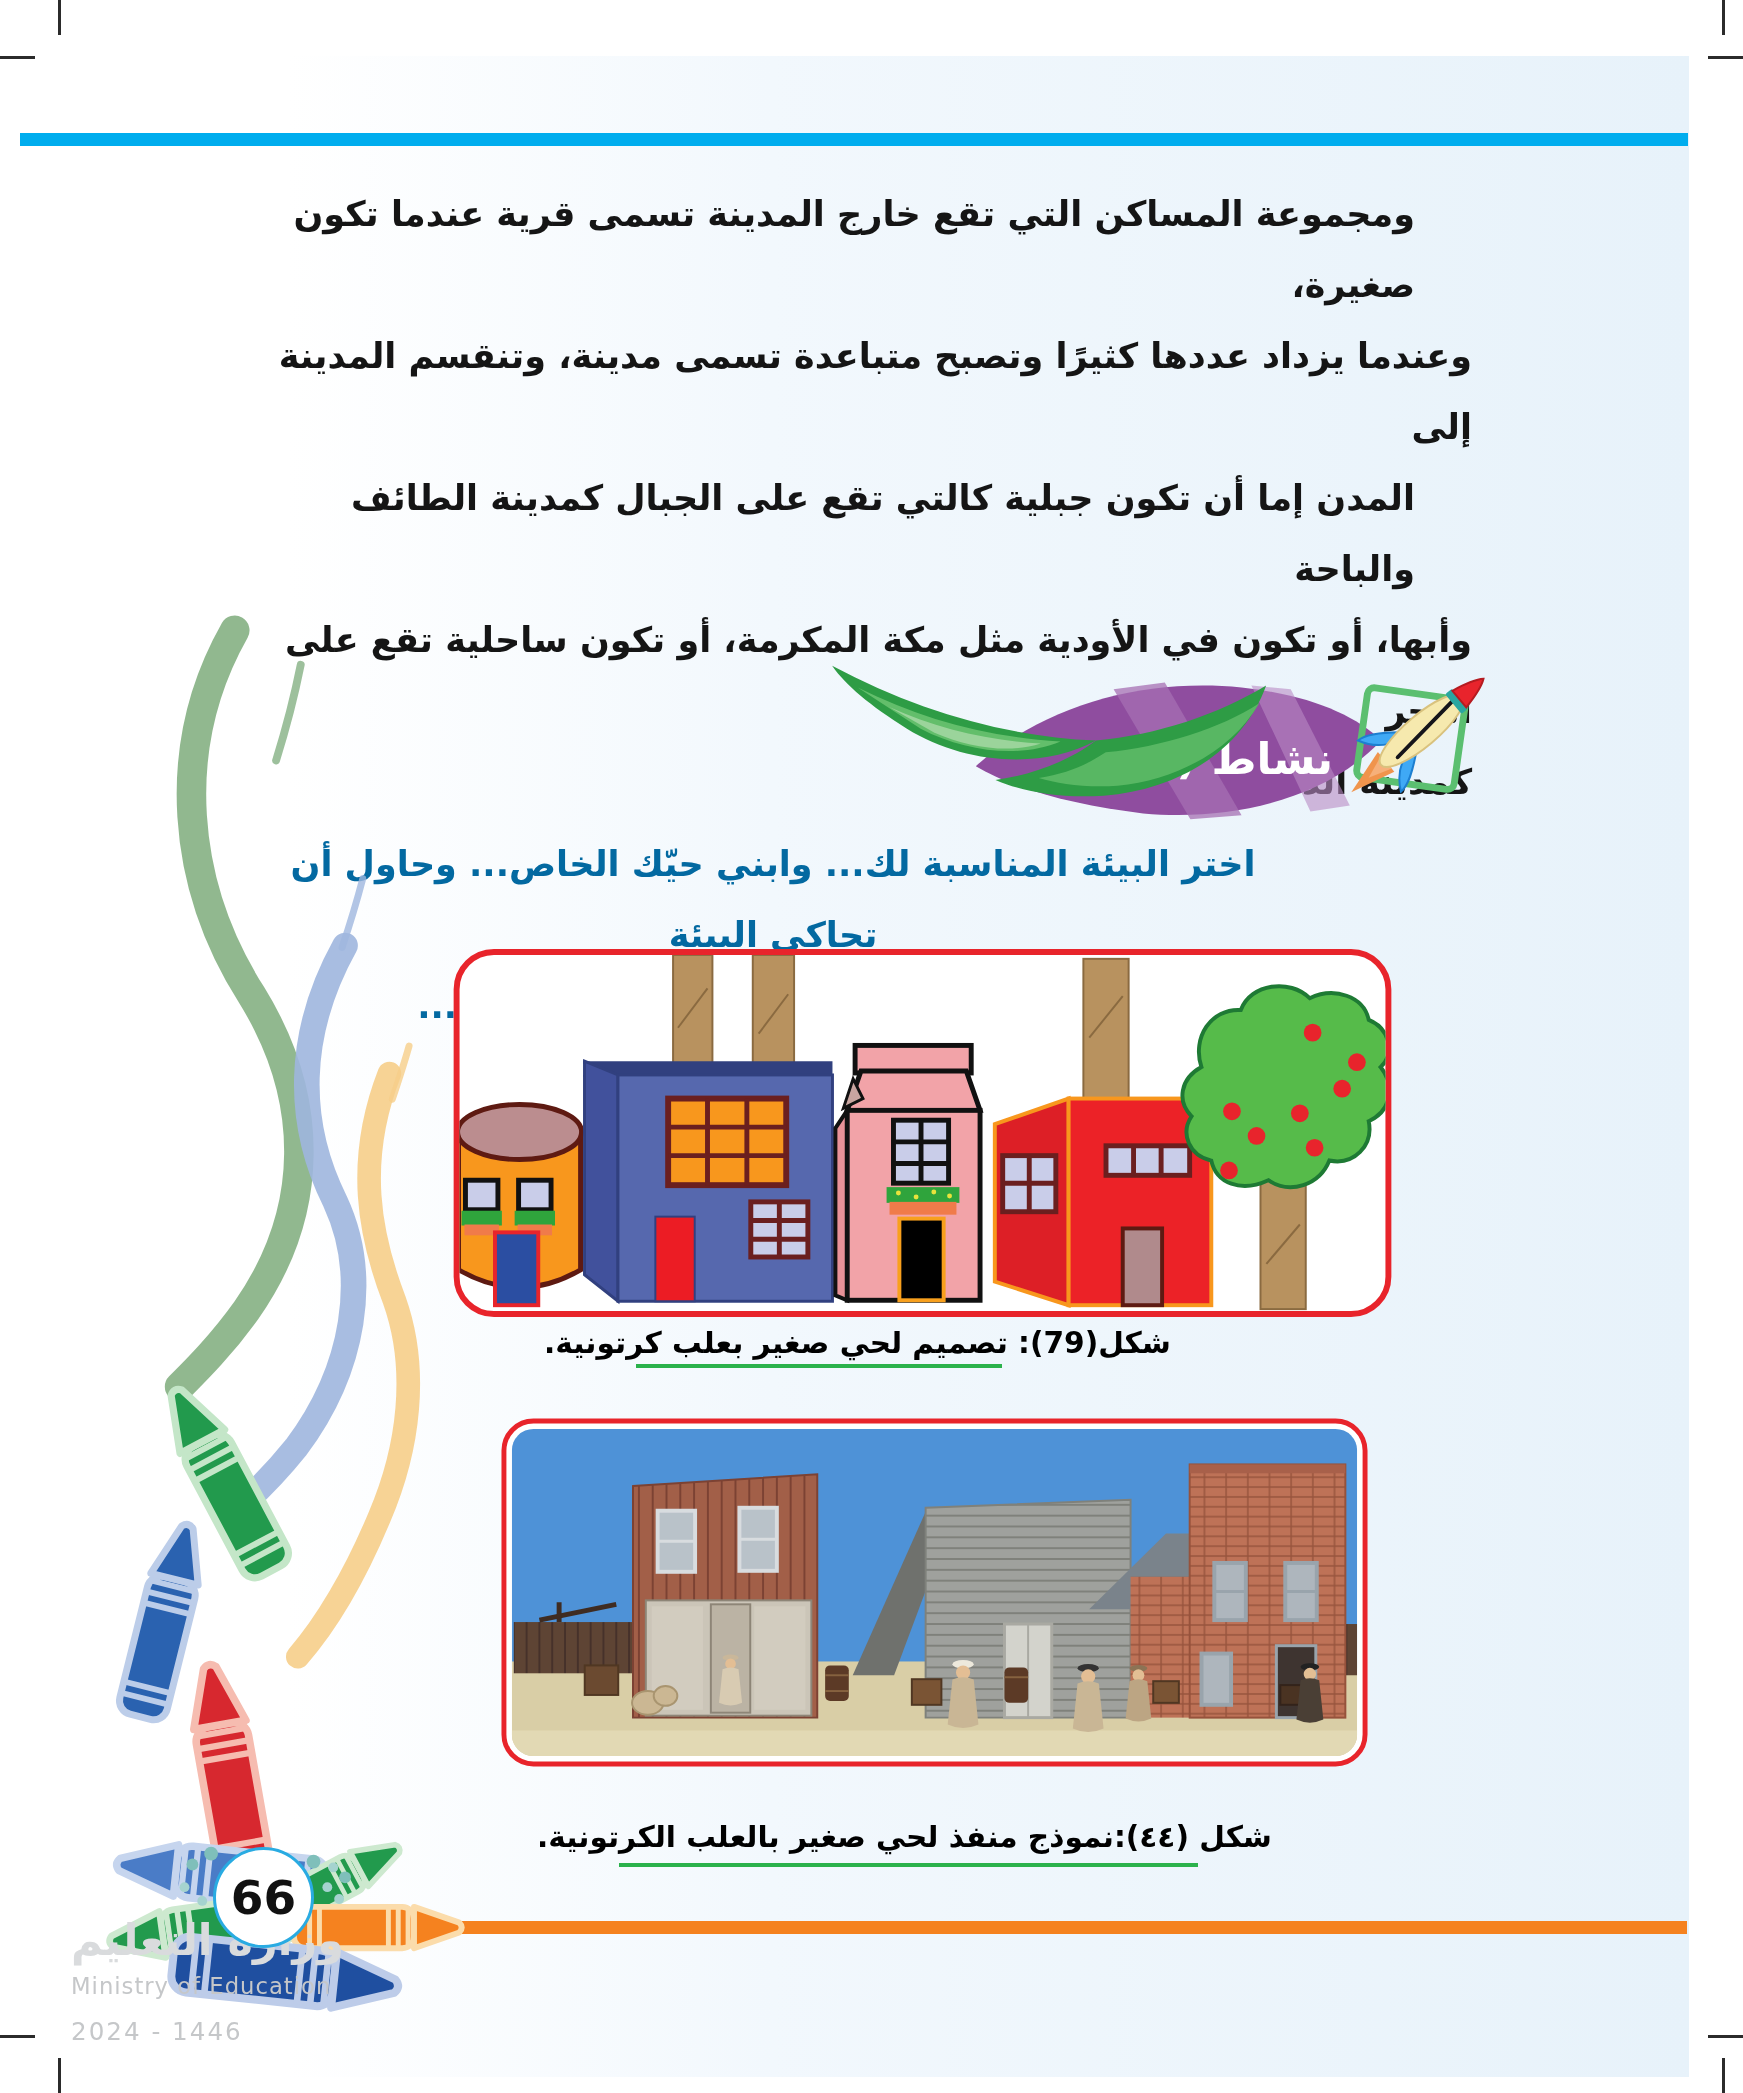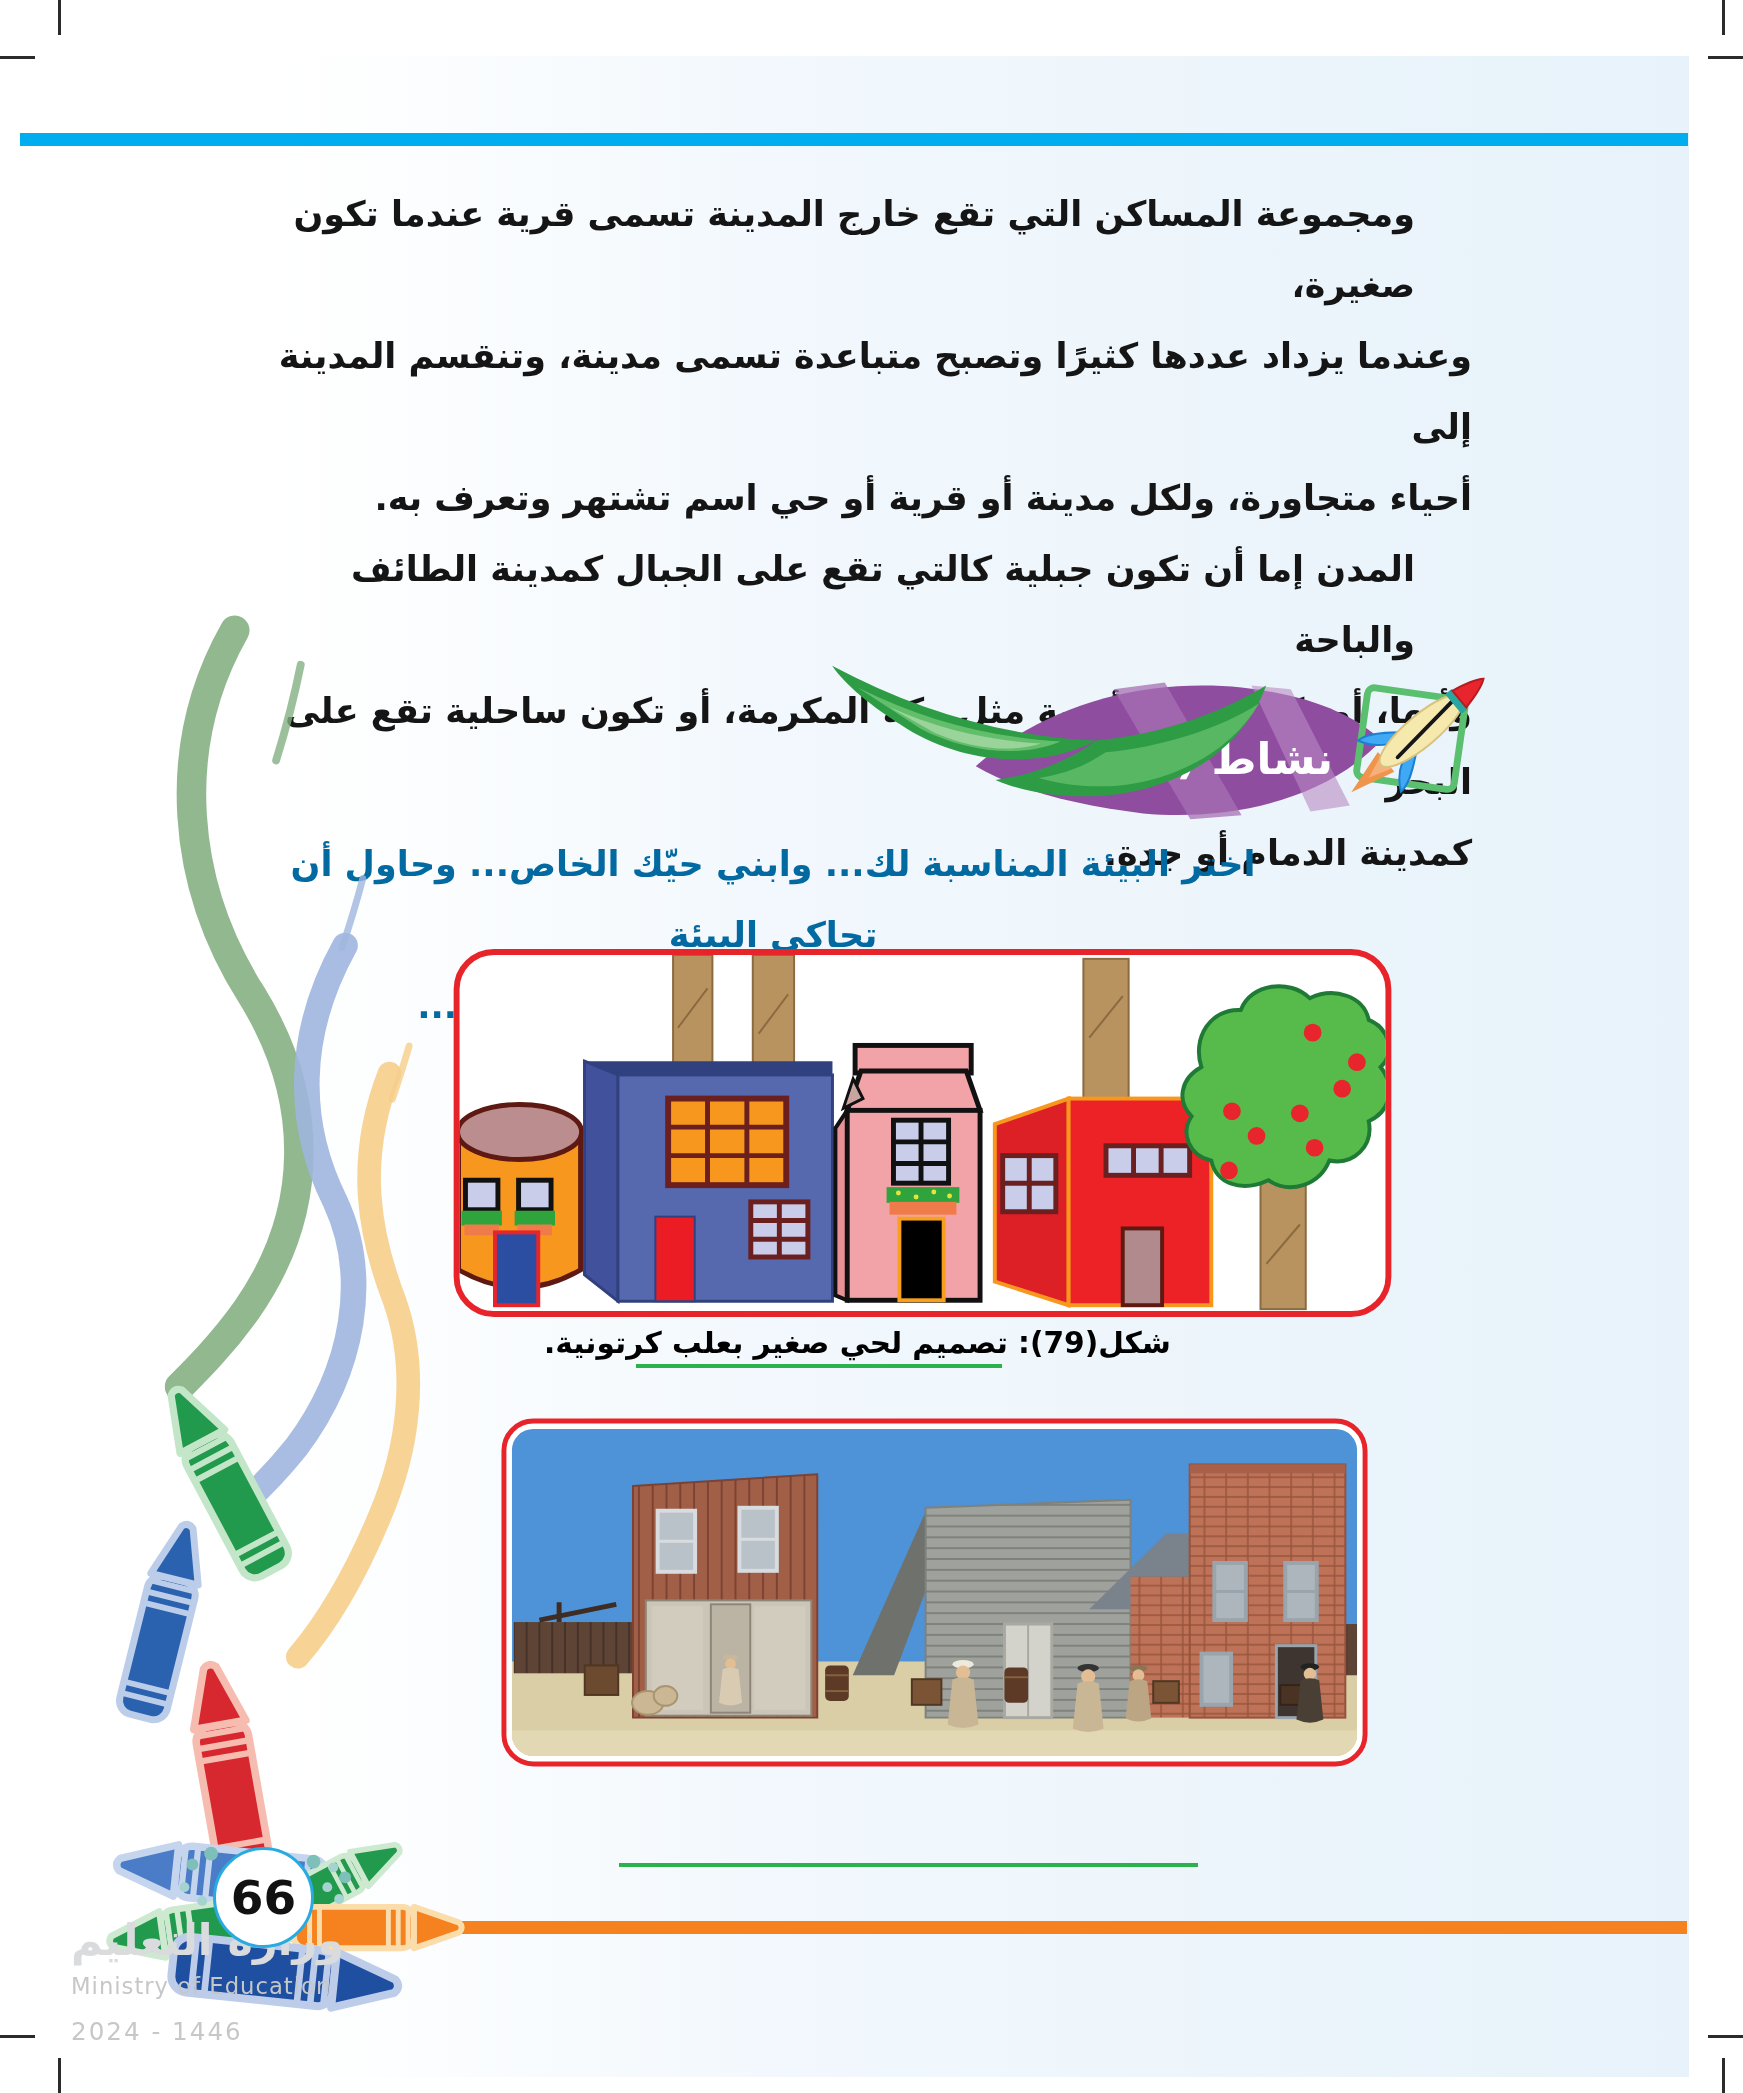--- a/index.html
+++ b/index.html
@@ -49,21 +49,20 @@
   <div class="crop" style="left:58px;top:2058px;width:3px;height:35px;"></div>
   <div class="crop" style="left:1708px;top:2035px;width:35px;height:3px;"></div>
   <div class="crop" style="left:1722px;top:2058px;width:3px;height:35px;"></div>
 
   <div class="topbar"></div>
   <div class="bottomline"></div>
 
   <div class="bodytext">
     <div class="indent">ومجموعة المساكن التي تقع خارج المدينة تسمى قرية عندما تكون صغيرة،</div>
     <div>وعندما يزداد عددها كثيرًا وتصبح متباعدة تسمى مدينة، وتنقسم المدينة إلى</div>
-    <div>أحياء متجاورة، ولكل مدينة أو قرية أو حي اسم تشتهر وتعرف به.</div>
     <div class="indent">المدن إما أن تكون جبلية كالتي تقع على الجبال كمدينة الطائف والباحة</div>
     <div>وأبها، أو تكون في الأودية مثل مكة المكرمة، أو تكون ساحلية تقع على البحر</div>
     <div>كمدينة الدمام أو جدة.</div>
   </div>
 
   <svg class="banner-svg" width="729" height="187" viewBox="0 0 740 190">
 
     <g>
       <path d="M 160,118 C 230,56 330,28 430,38 C 500,46 545,66 572,92 C 515,152 420,174 330,166 C 262,158 200,142 160,118 Z" fill="#8F4D9F"></path>
       <path d="M 300,40 L 352,33 L 430,168 L 378,172 Z" fill="#A66FB3" opacity="0.75"></path>
@@ -284,20 +283,21 @@
         <rect x="792" y="272" width="30" height="20" fill="#4A3322" stroke="#33231a" stroke-width="2"></rect>
       </g>
 
       <use href="#person" x="0" y="0" transform="translate(234,272) scale(0.9)" style="color:#D8CBB2;--hat:#C9B79A"></use>
       <use href="#person" transform="translate(470,288) scale(1.2)" style="color:#C9B695;--hat:#EDE9DC"></use>
       <use href="#person" transform="translate(597,292) scale(1.2)" style="color:#C9B695;--hat:#333333"></use>
       <use href="#person" transform="translate(648,286) scale(1.0)" style="color:#BCA583;--hat:#8B7355"></use>
       <use href="#person" transform="translate(822,286) scale(1.05)" style="color:#4A3F35;--hat:#222222"></use>
     </g>
   </svg>
+  <div class="caption" style="left:461px;top:1820px;width:887px;">شكل (٤٤):نموذج منفذ لحي صغير بالعلب الكرتونية.</div>
   <div class="underline" style="left:619px;top:1863px;width:579px;"></div>
 
   <svg class="deco-svg" width="1744" height="2093" viewBox="0 0 1770 2125">
     <defs>
       <g id="crayon">
         <rect x="0" y="-21" width="122" height="42" rx="12" fill="currentColor" stroke="var(--lt,#fff)" stroke-width="6"></rect>
         <path d="M122,-21 L168,-5 Q173,0 168,5 L122,21 Z" fill="currentColor" stroke="var(--lt,#fff)" stroke-width="6" stroke-linejoin="round"></path>
         <path d="M116,-21 V21 M106,-21 V21 M96,-21 V21" stroke="var(--lt,#fff)" stroke-width="5" fill="none"></path>
         <path d="M16,-21 V21 M26,-21 V21" stroke="var(--lt,#fff)" stroke-width="5" fill="none"></path>
       </g>

